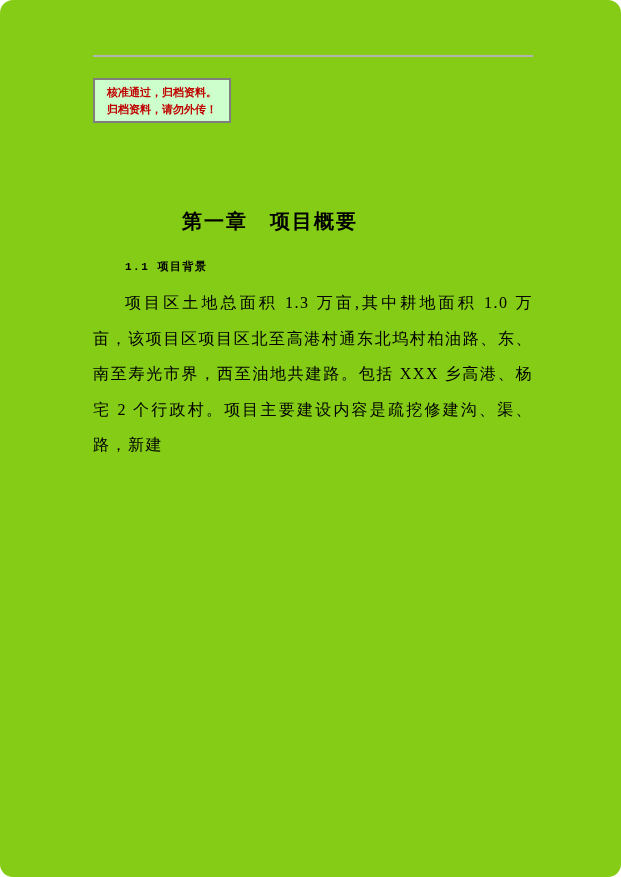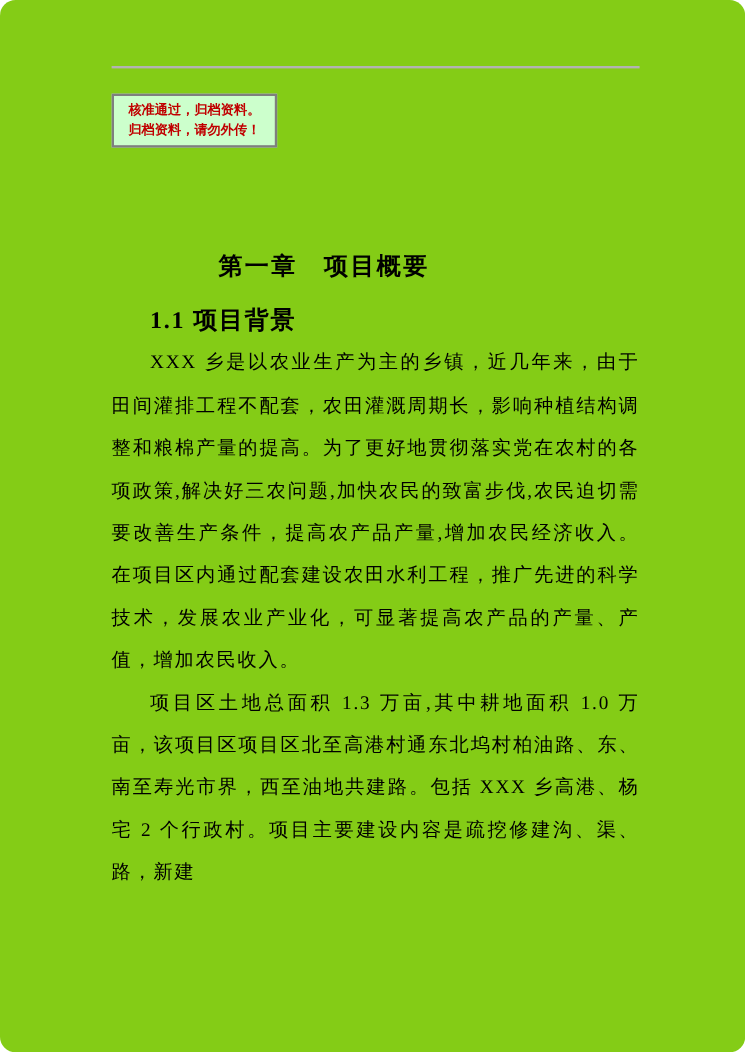--- a/index.html
+++ b/index.html
@@ -52,23 +52,23 @@
   }
   .body-block {
     position: absolute;
     left: 93px; top: 250px;
     width: 440px;
     font-size: 16px;
     line-height: 35.4px;
     letter-spacing: 1.5px;
   }
   .section-heading {
-    font-family: Liberation Serif, serif;
+    font-family: Liberation Mono, monospace;
     font-weight: bold;
-    font-size: 20px;
+    font-size: 11px;
     line-height: 35.4px;
     padding-left: 32px;
   }
   .body-para {
     text-align: justify;
     text-indent: 2em;
   }
 </style>
 </head>
 <body>
@@ -79,17 +79,16 @@
 
   <div class="stamp">
     <div>核准通过，归档资料。</div>
     <div>归档资料，请勿外传！</div>
   </div>
 
   <h1 class="chapter-title">第一章　项目概要</h1>
 
   <div class="body-block">
     <h2 class="section-heading">1.1 项目背景</h2>
-    <p class="body-para">XXX 乡是以农业生产为主的乡镇，近几年来，由于田间灌排工程不配套，农田灌溉周期长，影响种植结构调整和粮棉产量的提高。为了更好地贯彻落实党在农村的各项政策,解决好三农问题,加快农民的致富步伐,农民迫切需要改善生产条件，提高农产品产量,增加农民经济收入。在项目区内通过配套建设农田水利工程，推广先进的科学技术，发展农业产业化，可显著提高农产品的产量、产值，增加农民收入。</p>
     <p class="body-para">项目区土地总面积 1.3 万亩,其中耕地面积 1.0 万亩，该项目区项目区北至高港村通东北坞村柏油路、东、南至寿光市界，西至油地共建路。包括 XXX 乡高港、杨宅 2 个行政村。项目主要建设内容是疏挖修建沟、渠、路，新建</p>
   </div>
 
 </div>
 
 </body></html>

